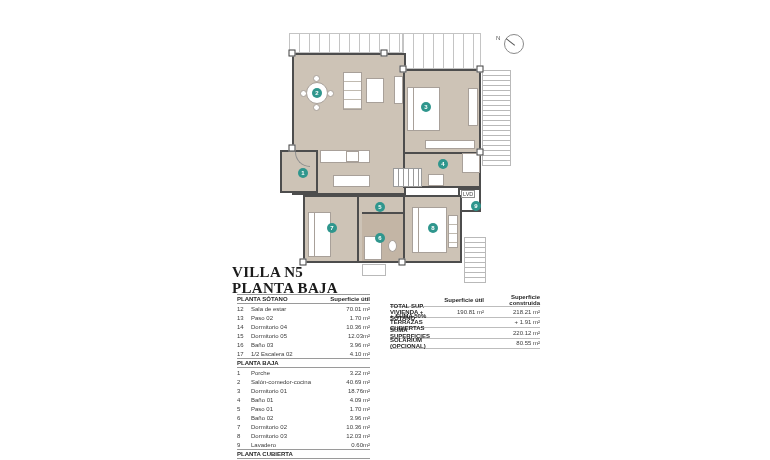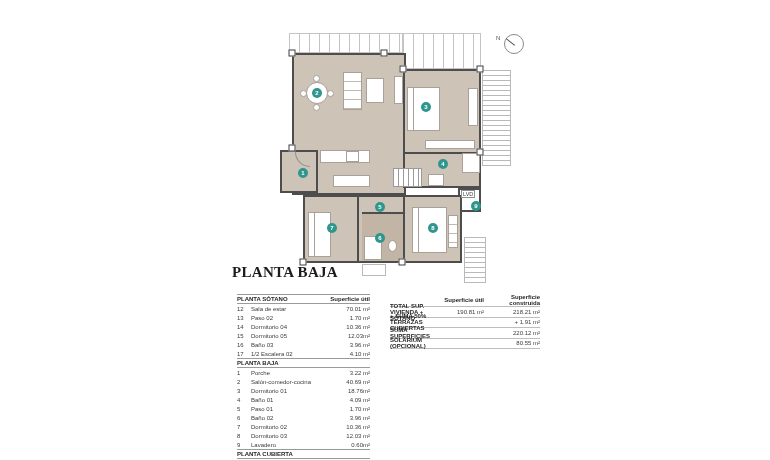--- a/index.html
+++ b/index.html
@@ -139,20 +139,21 @@
     <div class="marker" style="left:148px; top:79px;">3</div>
     <div class="marker" style="left:165px; top:136px;">4</div>
     <div class="marker" style="left:102px; top:179px;">5</div>
     <div class="marker" style="left:102px; top:210px;">6</div>
     <div class="marker" style="left:54px; top:200px;">7</div>
     <div class="marker" style="left:155px; top:200px;">8</div>
     <div class="marker" style="left:198px; top:178px;">9</div>
   </div>
 
   <div class="title">
+    <div>VILLA N5</div>
     <div>PLANTA BAJA</div>
   </div>
 
   <div class="tbl tbl-left">
     <div class="sect">
       <span>PLANTA SÓTANO</span>
       <span>Superficie útil</span>
     </div>
     <div class="row">
         <span class="num">12</span>

